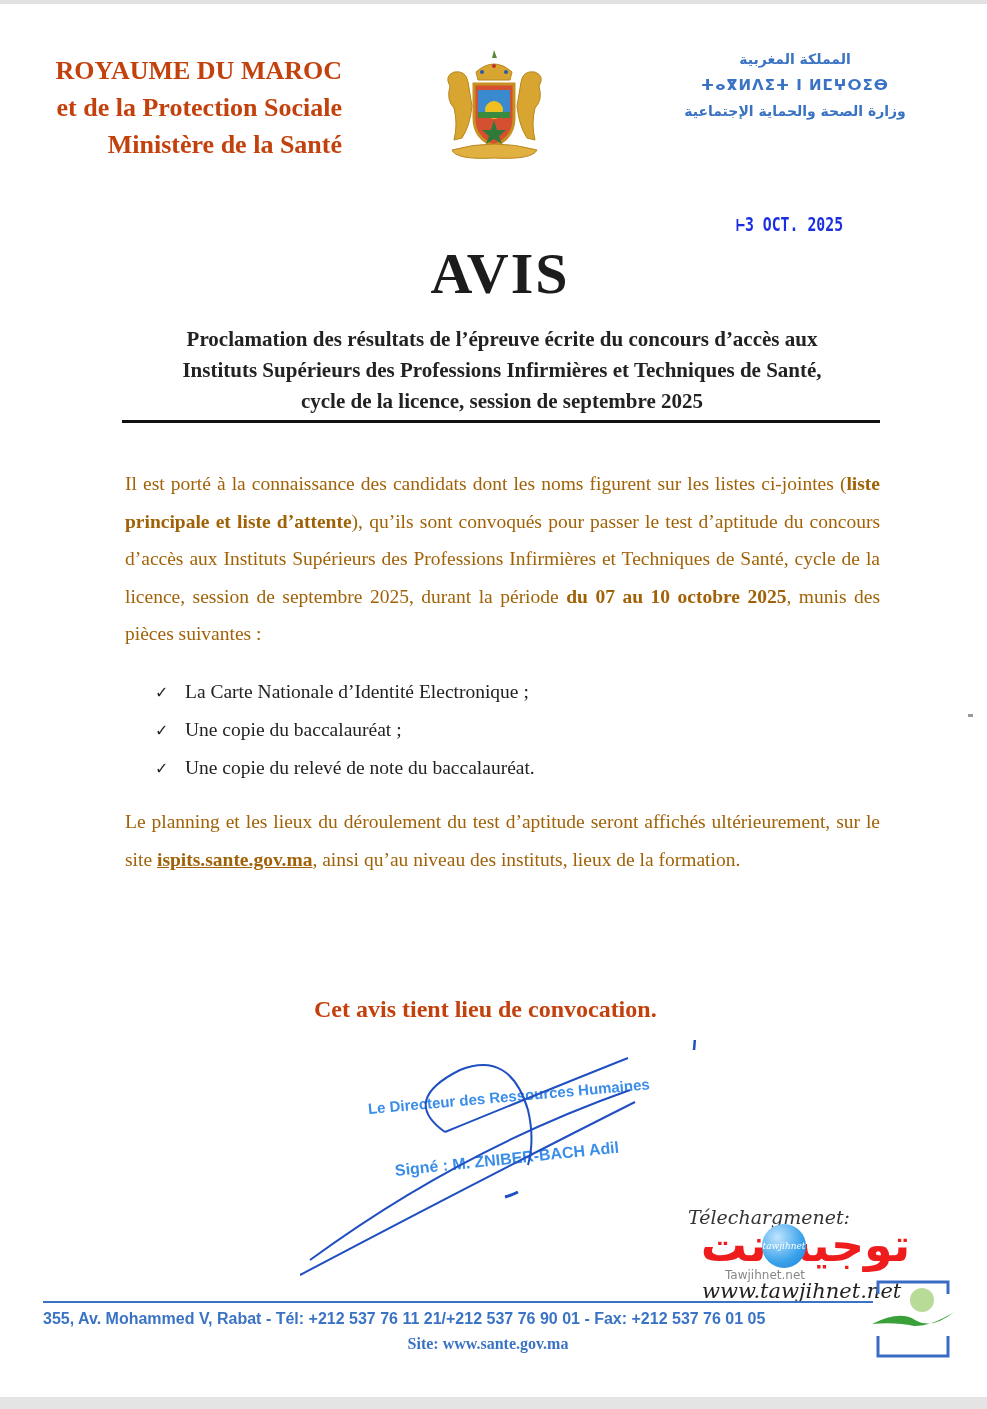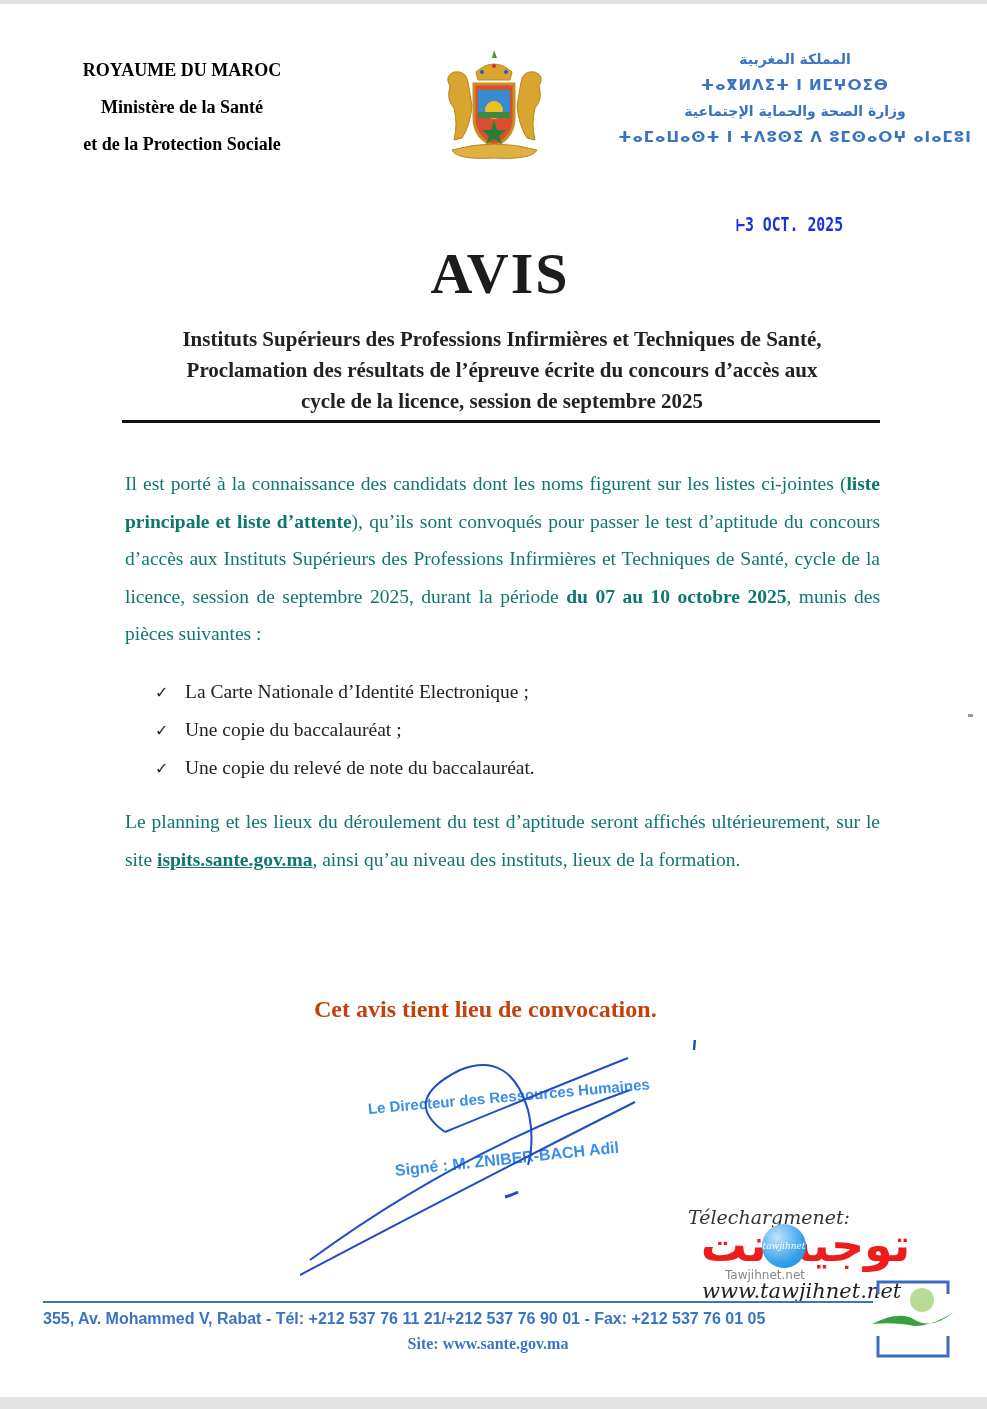--- a/index.html
+++ b/index.html
@@ -6,22 +6,22 @@
     body {
       width: 987px; height: 1409px; position: relative; overflow: hidden;
       background: #ffffff;
       font-family: "Liberation Serif", "DejaVu Serif", serif;
       color: #222;
     }
     .top-strip { position: absolute; left: 0; top: 0; width: 987px; height: 4px; background: #e2e2e2; }
     .bottom-strip { position: absolute; left: 0; top: 1397px; width: 987px; height: 12px; background: #e4e4e4; }
 
     .hdr-left {
-      position: absolute; left: 22px; top: 52px; width: 320px; text-align: center;
-      color: #000000; font-weight: bold; font-size: 18px; line-height: 37px;
+      position: absolute; left: 22px; top: 52px; width: 320px; text-align: right;
+      color: #c2410c; font-weight: bold; font-size: 26px; line-height: 37px;
     }
     .hdr-right {
       position: absolute; left: 605px; top: 44px; width: 380px; text-align: center;
       color: #3a73c4; font-weight: bold;
     }
     .hdr-right .ar { font-family: "DejaVu Sans", sans-serif; font-size: 14px; line-height: 30px; direction: rtl; }
     .hdr-right .tz { font-family: "DejaVu Sans", sans-serif; font-size: 15px; line-height: 22px; letter-spacing: 1px; text-align: center; }
     .emblem { position: absolute; left: 432px; top: 46px; width: 125px; height: 120px; }
 
     .date-stamp {
@@ -38,21 +38,21 @@
     .subtitle {
       position: absolute; left: 112px; top: 324px; width: 780px; text-align: center;
       font-size: 21px; font-weight: bold; line-height: 31px; color: #222;
     }
     .thick-rule {
       position: absolute; left: 122px; top: 420px; width: 758px; height: 3px; background: #111;
     }
 
     .body-para {
       position: absolute; left: 125px; width: 755px; font-size: 19.5px; line-height: 37.5px;
-      text-align: justify; color: #0f766e;
+      text-align: justify; color: #a16207;
     }
     .para1 { top: 465px; }
     .para2 { top: 803px; }
     .checklist { position: absolute; left: 155px; top: 673px; font-size: 19.5px; line-height: 37px; }
     .checklist .item { display: flex; align-items: baseline; }
     .checklist .check { width: 30px; font-family: "DejaVu Sans", sans-serif; font-size: 16px; }
     .link { font-weight: bold; text-decoration: underline; }
 
     .convocation {
       position: absolute; left: 314px; top: 996px; font-size: 24px; font-weight: bold; color: #c2410c;
@@ -108,22 +108,22 @@
     .ministry-logo { position: absolute; left: 870px; top: 1280px; width: 85px; height: 80px; }
     .margin-mark { position: absolute; left: 968px; top: 714px; width: 5px; height: 3px; background: #999; }
   </style>
 </head>
 <body>
 
 <div class="top-strip"></div>
 
 <div class="hdr-left">
   <div>ROYAUME DU MAROC</div>
+  <div>et de la Protection Sociale</div>
   <div>Ministère de la Santé</div>
-  <div>et de la Protection Sociale</div>
 </div>
 
 <div class="emblem">
   <svg width="125" height="120" viewBox="0 0 125 120">
 
     <polygon points="62,4 65,12 60,12" fill="#5a8a3a"></polygon>
     <path d="M44,26 Q62,10 80,26 L78,34 L46,34 Z" fill="#d8a530" stroke="#b8861c"></path>
     <circle cx="50" cy="26" r="2" fill="#2a5ab0"></circle>
       <circle cx="62" cy="20" r="2" fill="#c83030"></circle>
       <circle cx="74" cy="26" r="2" fill="#2a5ab0"></circle>
@@ -138,32 +138,31 @@
     <path d="M107,40 Q113,30 103,26 Q91,24 89,36 L85,60 Q87,80 95,92 L103,94 Q99,78 103,62 Q111,54 107,40 Z" fill="#d8a530" stroke="#b8861c"></path>
 
     <path d="M20,104 Q62,92 105,104 Q100,114 62,112 Q24,114 20,104 Z" fill="#e0b040" stroke="#b8861c"></path>
   </svg>
 </div>
 
 <div class="hdr-right">
   <div class="ar">المملكة المغربية</div>
   <div class="tz">ⵜⴰⴳⵍⴷⵉⵜ ⵏ ⵍⵎⵖⵔⵉⴱ</div>
   <div class="ar">وزارة الصحة والحماية الإجتماعية</div>
-  <div class="tz">ⵜⴰⵎⴰⵡⴰⵙⵜ ⵏ ⵜⴷⵓⵙⵉ ⴷ ⵓⵎⵙⴰⵔⵖ ⴰⵏⴰⵎⵓⵏ</div>
 </div>
 
 <div class="date-stamp">
   <span>⊢</span><span>3 OCT. 2025</span>
 </div>
 
 <div class="avis-title">AVIS</div>
 
 <div class="subtitle">
+  <div>Proclamation des résultats de l’épreuve écrite du concours d’accès aux</div>
   <div>Instituts Supérieurs des Professions Infirmières et Techniques de Santé,</div>
-  <div>Proclamation des résultats de l’épreuve écrite du concours d’accès aux</div>
   <div>cycle de la licence, session de septembre 2025</div>
 </div>
 <div class="thick-rule"></div>
 
 <div class="body-para para1">
   <span>Il est porté à la connaissance des candidats dont les noms figurent sur les listes ci-jointes (</span><b>liste principale et liste d’attente</b><span>), qu’ils sont convoqués pour passer le test d’aptitude du concours d’accès aux Instituts Supérieurs des Professions Infirmières et Techniques de Santé, cycle de la licence, session de septembre 2025, durant la période </span><b>du 07 au 10 octobre 2025</b><span>, munis des pièces suivantes :</span>
 </div>
 
 <div class="checklist">
   <div class="item">

